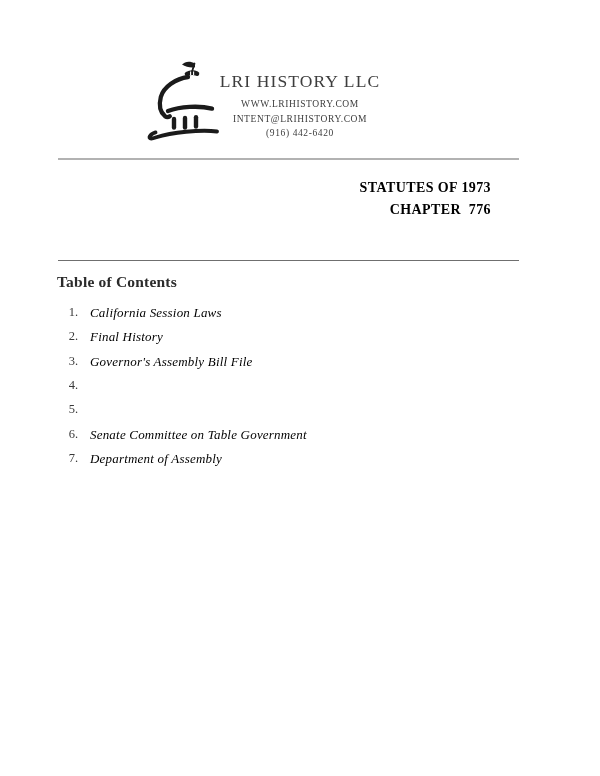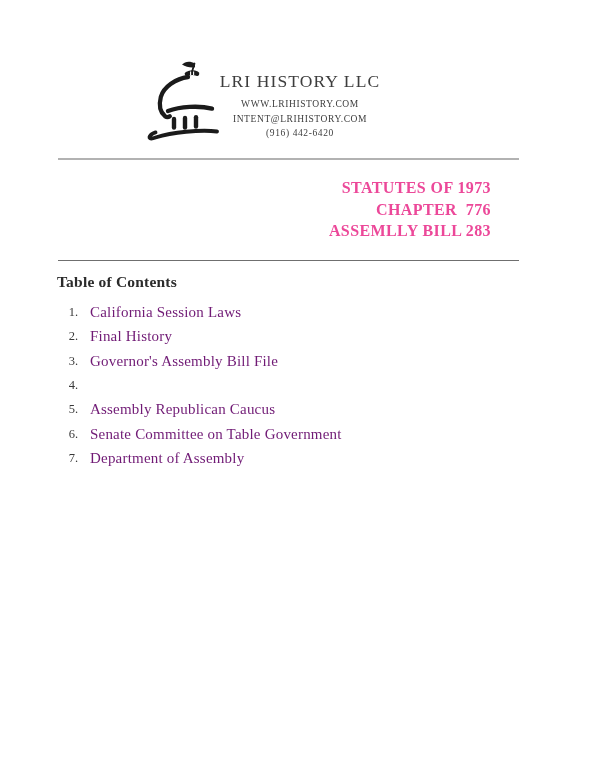--- a/index.html
+++ b/index.html
@@ -67,24 +67,24 @@
 
   
   .case-block {
     position: absolute;
     top: 177px;
     right: 109px;
     text-align: right;
   }
   .case-block div {
     font-weight: bold;
-    font-size: 16px;
+    font-size: 14px;
     line-height: 21.5px;
     letter-spacing: 0.4px;
-    color: #ec4899;
+    color: #000000;
     white-space: pre;
   }
 
   
   .toc {
     position: absolute;
     left: 57px;
     top: 273px;
     right: 60px;
   }
@@ -109,24 +109,25 @@
   .toc-num {
     width: 21px;
     text-align: right;
     margin-right: 12px;
     font-size: 12.5px;
     line-height: 17px;
     color: #383838;
     flex: 0 0 auto;
   }
   .toc-label {
-    font-size: 15px;
+    font-size: 13px;
     line-height: 17px;
     letter-spacing: 0.2px;
-    color: #701a75;
+    color: #000000;
+    font-style: italic;
   }
 </style>
 </head>
 <body>
 
 <div class="page">
 
   <header>
     <div class="logo">
       <svg viewBox="0 0 80 85" width="80" height="85" xmlns="http://www.w3.org/2000/svg">
@@ -163,21 +164,20 @@
         <div>(916) 442-6420</div>
       </div>
     </div>
   </header>
 
   <div class="rule rule-top"></div>
 
   <div class="case-block">
     <div>STATUTES OF 1973</div>
     <div>CHAPTER  776</div>
-    <div>ASSEMLLY BILL 283</div>
   </div>
 
   <div class="rule rule-mid"></div>
 
   <section class="toc">
     <h2 class="toc-title">Table of Contents</h2>
     <ol class="toc-list">
       <li class="toc-item">
         <span class="toc-num">1.</span>
         <span class="toc-label">California Session Laws</span>
@@ -188,21 +188,20 @@
       </li>
       <li class="toc-item">
         <span class="toc-num">3.</span>
         <span class="toc-label">Governor's Assembly Bill File</span>
       </li>
       <li class="toc-item">
         <span class="toc-num">4.</span>
       </li>
       <li class="toc-item">
         <span class="toc-num">5.</span>
-        <span class="toc-label">Assembly Republican Caucus</span>
       </li>
       <li class="toc-item">
         <span class="toc-num">6.</span>
         <span class="toc-label">Senate Committee on Table Government</span>
       </li>
       <li class="toc-item">
         <span class="toc-num">7.</span>
         <span class="toc-label">Department of Assembly</span>
       </li>
     </ol>

